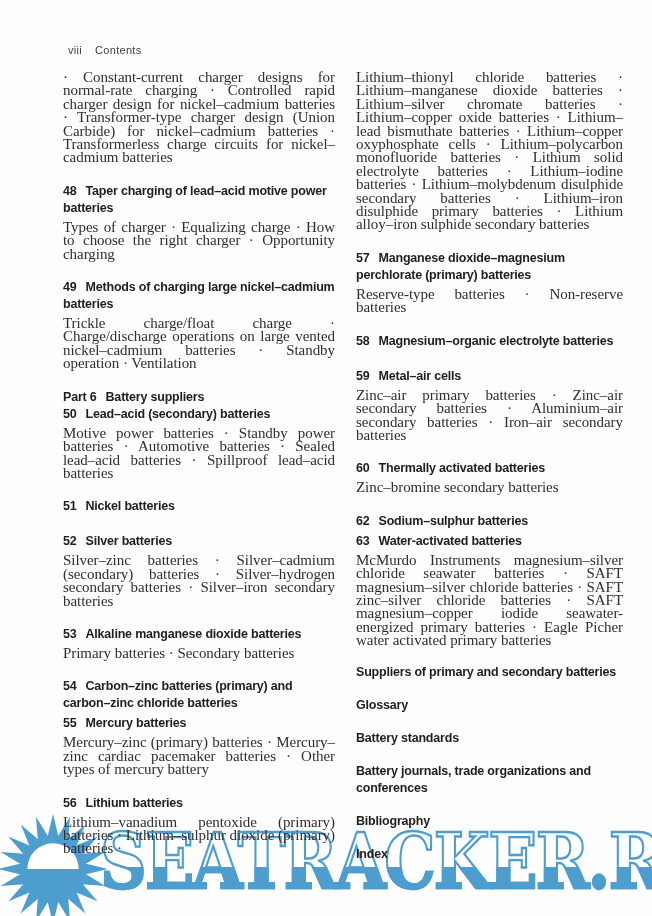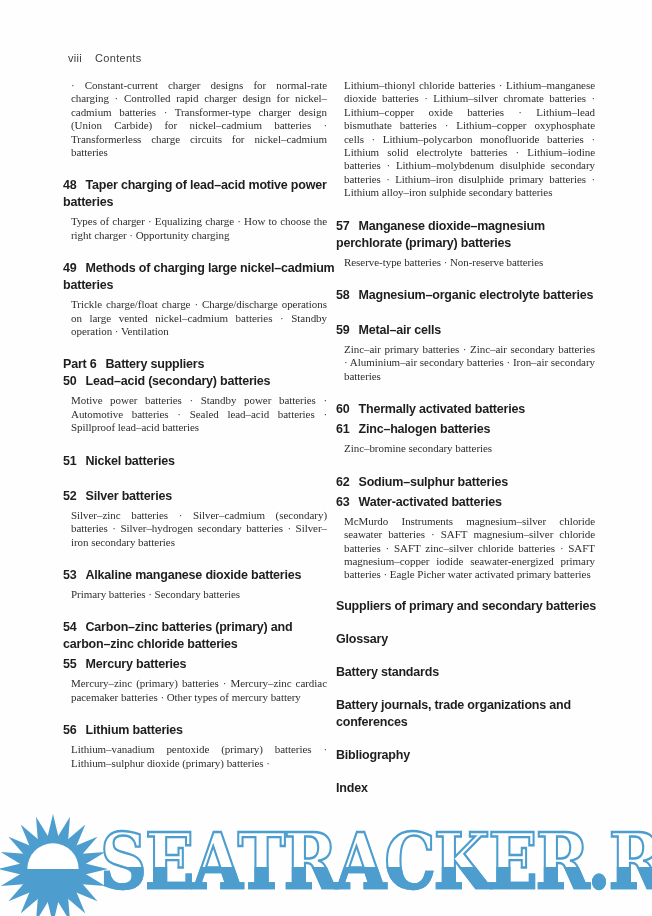--- a/index.html
+++ b/index.html
@@ -1,30 +1,30 @@
 <!DOCTYPE html>
 <html><head>
 <meta charset="utf-8">
 <style>
   html,body{margin:0;padding:0;background:#ffffff;}
   .page{
     position:relative;width:652px;height:916px;background:#fefefe;
     overflow:hidden;font-family:"Liberation Serif",serif;color:#2d2d2d;
   }
   .running-head{
-    position:absolute;left:68px;top:52px;
+    position:absolute;left:68px;top:44px;
     font-family:"Liberation Sans",sans-serif;font-size:11px;color:#3d3d3d;
     letter-spacing:.3px;
   }
   .running-head .folio{margin-right:13px;}
   .col{position:absolute;top:71px;}
   .col-left{left:63px;width:272px;}
-  .col-right{left:336px;width:267px;}
+  .col-right{left:356px;width:267px;}
   .desc{
-    margin:8px;font-size:11px;line-height:13.4px;text-align:justify;
+    margin:0;font-size:15px;line-height:13.4px;text-align:justify;
     letter-spacing:-.05px;color:#2e2e2e;
   }
   .desc.sub{margin-top:4px;}
   h3{
     font-family:"Liberation Sans",sans-serif;font-weight:bold;
     font-size:12.5px;line-height:17px;letter-spacing:-.2px;color:#1e1e1e;
     margin:18px 0 0 0;
   }
   h3 .num{margin-right:9px;}
   h3.tight{margin-top:3px;}
@@ -122,21 +122,20 @@
       <h3><span class="num">57</span><span>Manganese dioxide–magnesium perchlorate (primary) batteries</span></h3>
       <p class="desc sub">Reserve-type batteries · Non-reserve batteries</p>
 
       <h3><span class="num">58</span><span>Magnesium–organic electrolyte batteries</span></h3>
 
       <h3><span class="num">59</span><span>Metal–air cells</span></h3>
       <p class="desc sub">Zinc–air primary batteries · Zinc–air secondary batteries · Aluminium–air secondary batteries · Iron–air secondary batteries</p>
 
       <h3><span class="num">60</span><span>Thermally activated batteries</span></h3>
 
-      <h3 class="tight"><span class="num">61</span><span>Zinc–halogen batteries</span></h3>
       <p class="desc sub">Zinc–bromine secondary batteries</p>
 
       <h3><span class="num">62</span><span>Sodium–sulphur batteries</span></h3>
 
       <h3 class="tight"><span class="num">63</span><span>Water-activated batteries</span></h3>
       <p class="desc sub">McMurdo Instruments magnesium–silver chloride seawater batteries · SAFT magnesium–silver chloride batteries · SAFT zinc–silver chloride batteries · SAFT magnesium–copper iodide seawater-energized primary batteries · Eagle Picher water activated primary batteries</p>
 
       <h3 class="bm-first">Suppliers of primary and secondary batteries</h3>
       <h3 class="bm">Glossary</h3>
       <h3 class="bm">Battery standards</h3>

